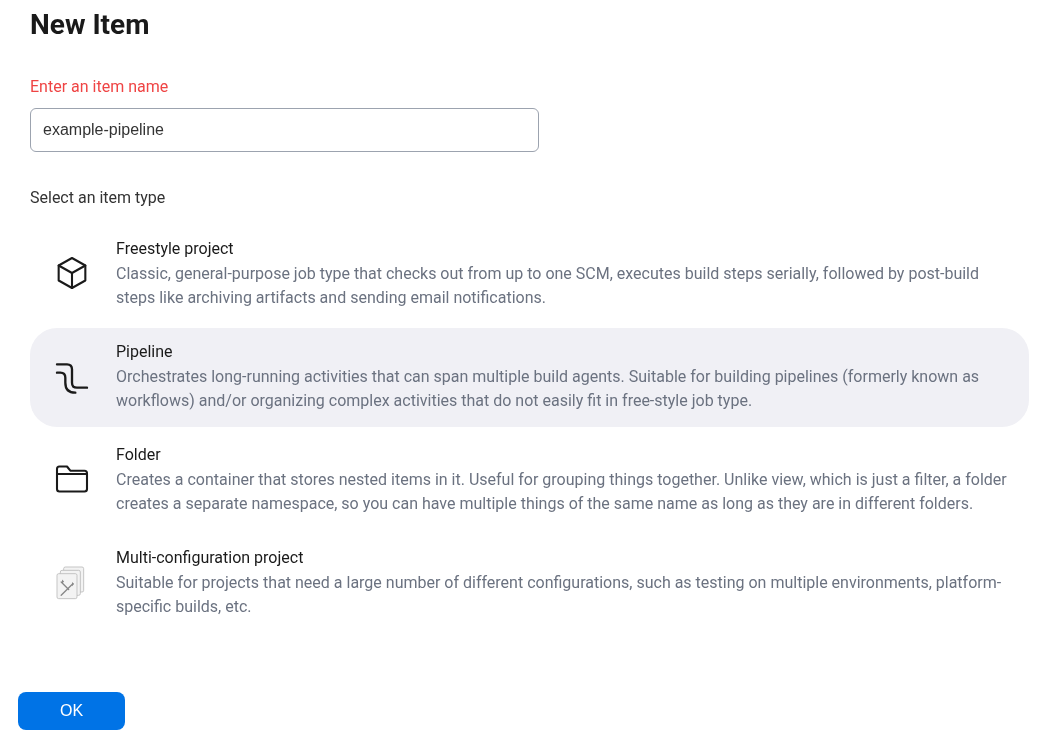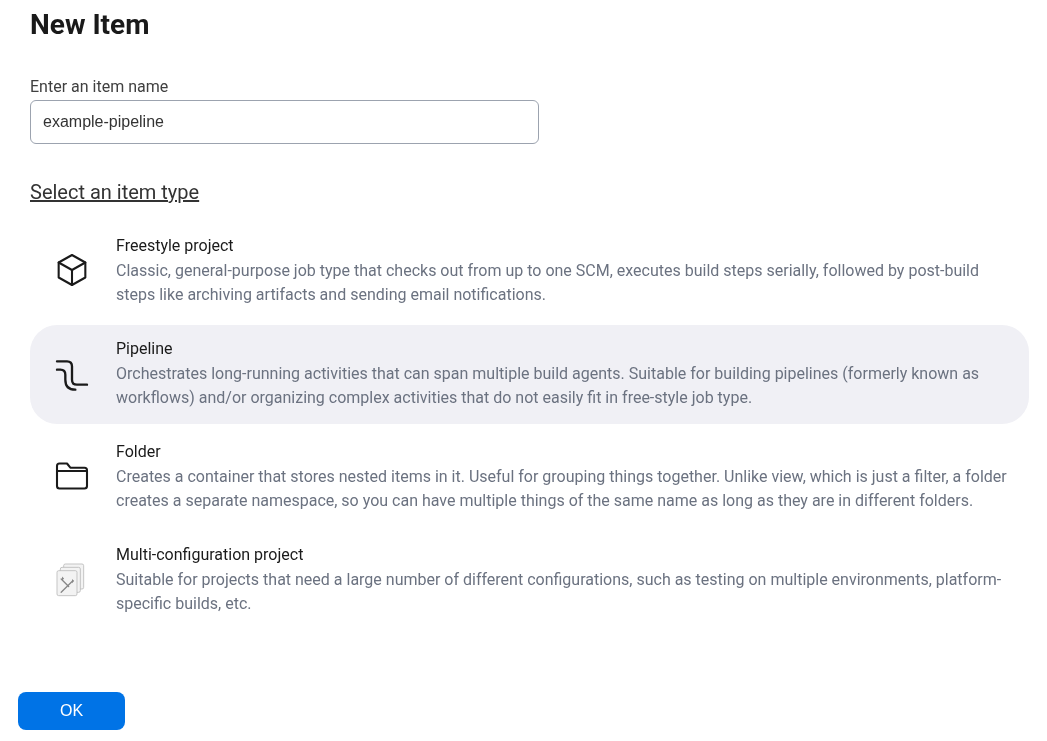--- a/index.html
+++ b/index.html
@@ -20,39 +20,38 @@
       padding: 8px 18px 0 30px;
     }
     .page-title {
       font-size: 28px;
       font-weight: 700;
       color: #1a1a1a;
       margin-bottom: 36px;
     }
     .section-label {
       font-size: 16px;
-      color: #404040;
-      margin-bottom: 4px;
+      color: #ef4444;
+      margin-bottom: 12px;
     }
     .name-input {
       width: 509px;
       height: 44px;
       padding: 0 12px;
       font-size: 16px;
       color: #333;
       border: 1px solid #9ca3af;
       border-radius: 6px;
       outline: none;
       margin-bottom: 36px;
     }
     .select-label {
-      font-size: 20px;
+      font-size: 16px;
       color: #333;
       margin-bottom: 18px;
-      text-decoration: underline;
     }
     .item-type {
       display: flex;
       align-items: center;
       padding: 14px 20px;
       border-radius: 8px;
       cursor: pointer;
       margin-bottom: 4px;
     }
     .item-type.selected {

